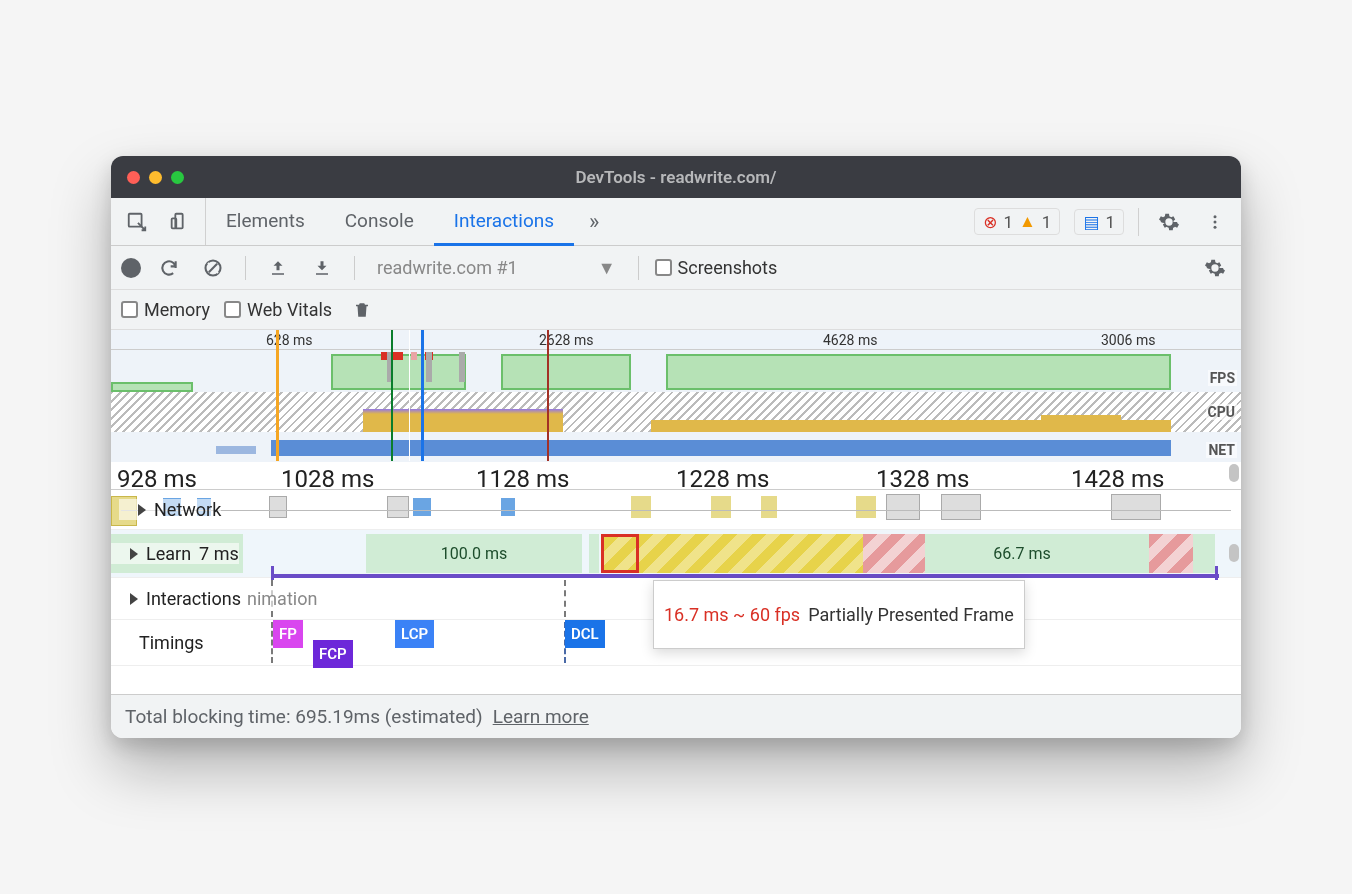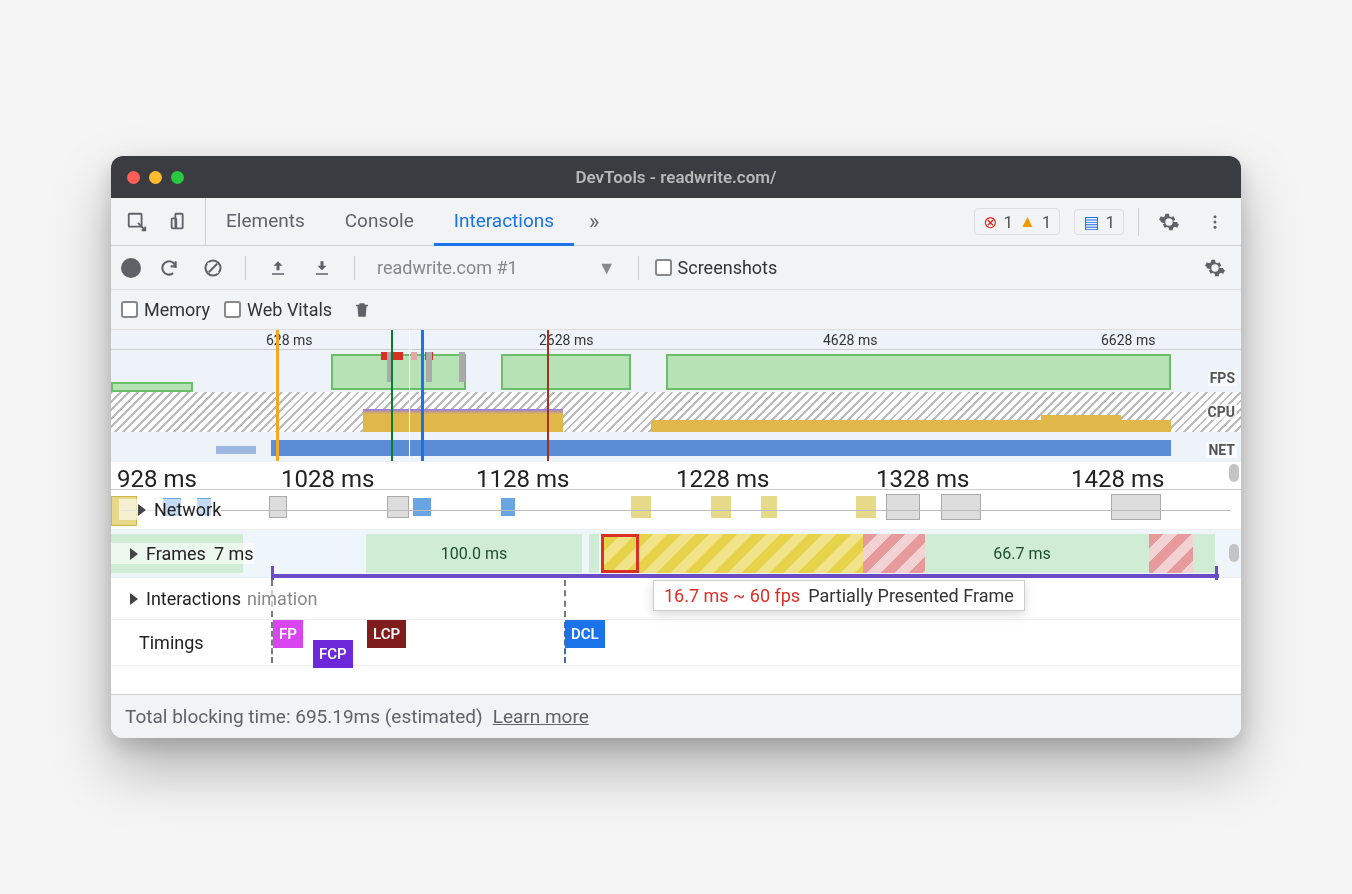--- a/index.html
+++ b/index.html
@@ -230,29 +230,29 @@
   .purple-line { position:absolute; height:4px; background:#6a4cc7; }
   
   .timing-badge {
     display:inline-flex; align-items:center; justify-content:center;
     height:28px; padding:0 6px; margin-right:2px;
     color:#fff; font-size:15px; font-weight:600;
     position:absolute;
   }
   .t-fp { background:#d946ef; }
   .t-fcp { background:#6d28d9;margin-top:20px; }
-  .t-lcp { background:#7f1d1d; }
+  .t-lcp { background:#3b82f6;margin-left:28px; }
   .t-dcl { background:#1a73e8; }
   
   .tooltip {
     position:absolute;
     background:#fff;
     border:1px solid #ccc;
     box-shadow:0 4px 12px rgba(0,0,0,0.15);
-    padding:4px 10px;
+    padding:23px 10px;
     font-size:18px;
     display:flex; gap:8px;
     white-space:nowrap;
   }
   .tooltip .tt-time { color:#d93025; }
   .tooltip .tt-desc { color:#333; }
   
   .footer {
     border-top:1px solid #ccc;
     padding:10px 14px;
@@ -389,21 +389,21 @@
   </div>
 
   <div class="overview">
     <div class="ov-fps-bg"></div>
     <div class="ov-cpu-bg ov-hatch"></div>
     <div class="ov-net-bg"></div>
     <div class="ov-ruler">
       <span style="left:155px">628 ms</span>
       <span style="left:428px">2628 ms</span>
       <span style="left:712px">4628 ms</span>
-      <span style="left:990px">6628 ms</span>
+      <span style="left:990px">3006 ms</span>
     </div>
     <div class="ov-label" style="top:40px">FPS</div>
     <div class="ov-label" style="top:74px">CPU</div>
     <div class="ov-label" style="top:112px">NET</div>
 
     <div class="ov-fps-line" style="left:0;width:82px;top:52px;height:10px;background:#b6e2b6"></div>
     <div class="ov-fps-line" style="left:220px;width:135px"></div>
     <div class="ov-fps-line" style="left:390px;width:130px"></div>
     <div class="ov-fps-line" style="left:555px;width:505px"></div>
 
@@ -484,21 +484,21 @@
         <div class="frame-blk fr-green" style="left:982px;width:30px"></div>
         <div class="frame-blk fr-green" style="left:1012px;width:26px"></div>
         <div class="frame-blk fr-red" style="left:1038px;width:44px"></div>
         <div class="frame-blk fr-green" style="left:1082px;width:22px"></div>
         <div class="purple-line" style="left:160px;width:948px;top:44px"></div>
         <div style="position:absolute;left:160px;top:36px;width:3px;height:14px;background:#6a4cc7"></div>
         <div style="position:absolute;left:1104px;top:36px;width:3px;height:14px;background:#6a4cc7"></div>
       </div>
       <div class="track-label">
         <div class="expand-tri"></div>
-        <span>Frames</span>
+        <span>Learn</span>
         <span style="margin-left:4px">7 ms</span>
       </div>
       <div class="scrollbar-stub" style="top:14px"></div>
     </div>
 
     <div class="track" style="height:42px">
       <div class="track-body">
         <div style="position:absolute;left:160px;top:2px;bottom:2px;width:0;border-left:2px dashed #7a7a7a"></div>
         <div style="position:absolute;left:453px;top:2px;bottom:2px;width:0;border-left:2px dashed #7a7a7a"></div>
       </div>

